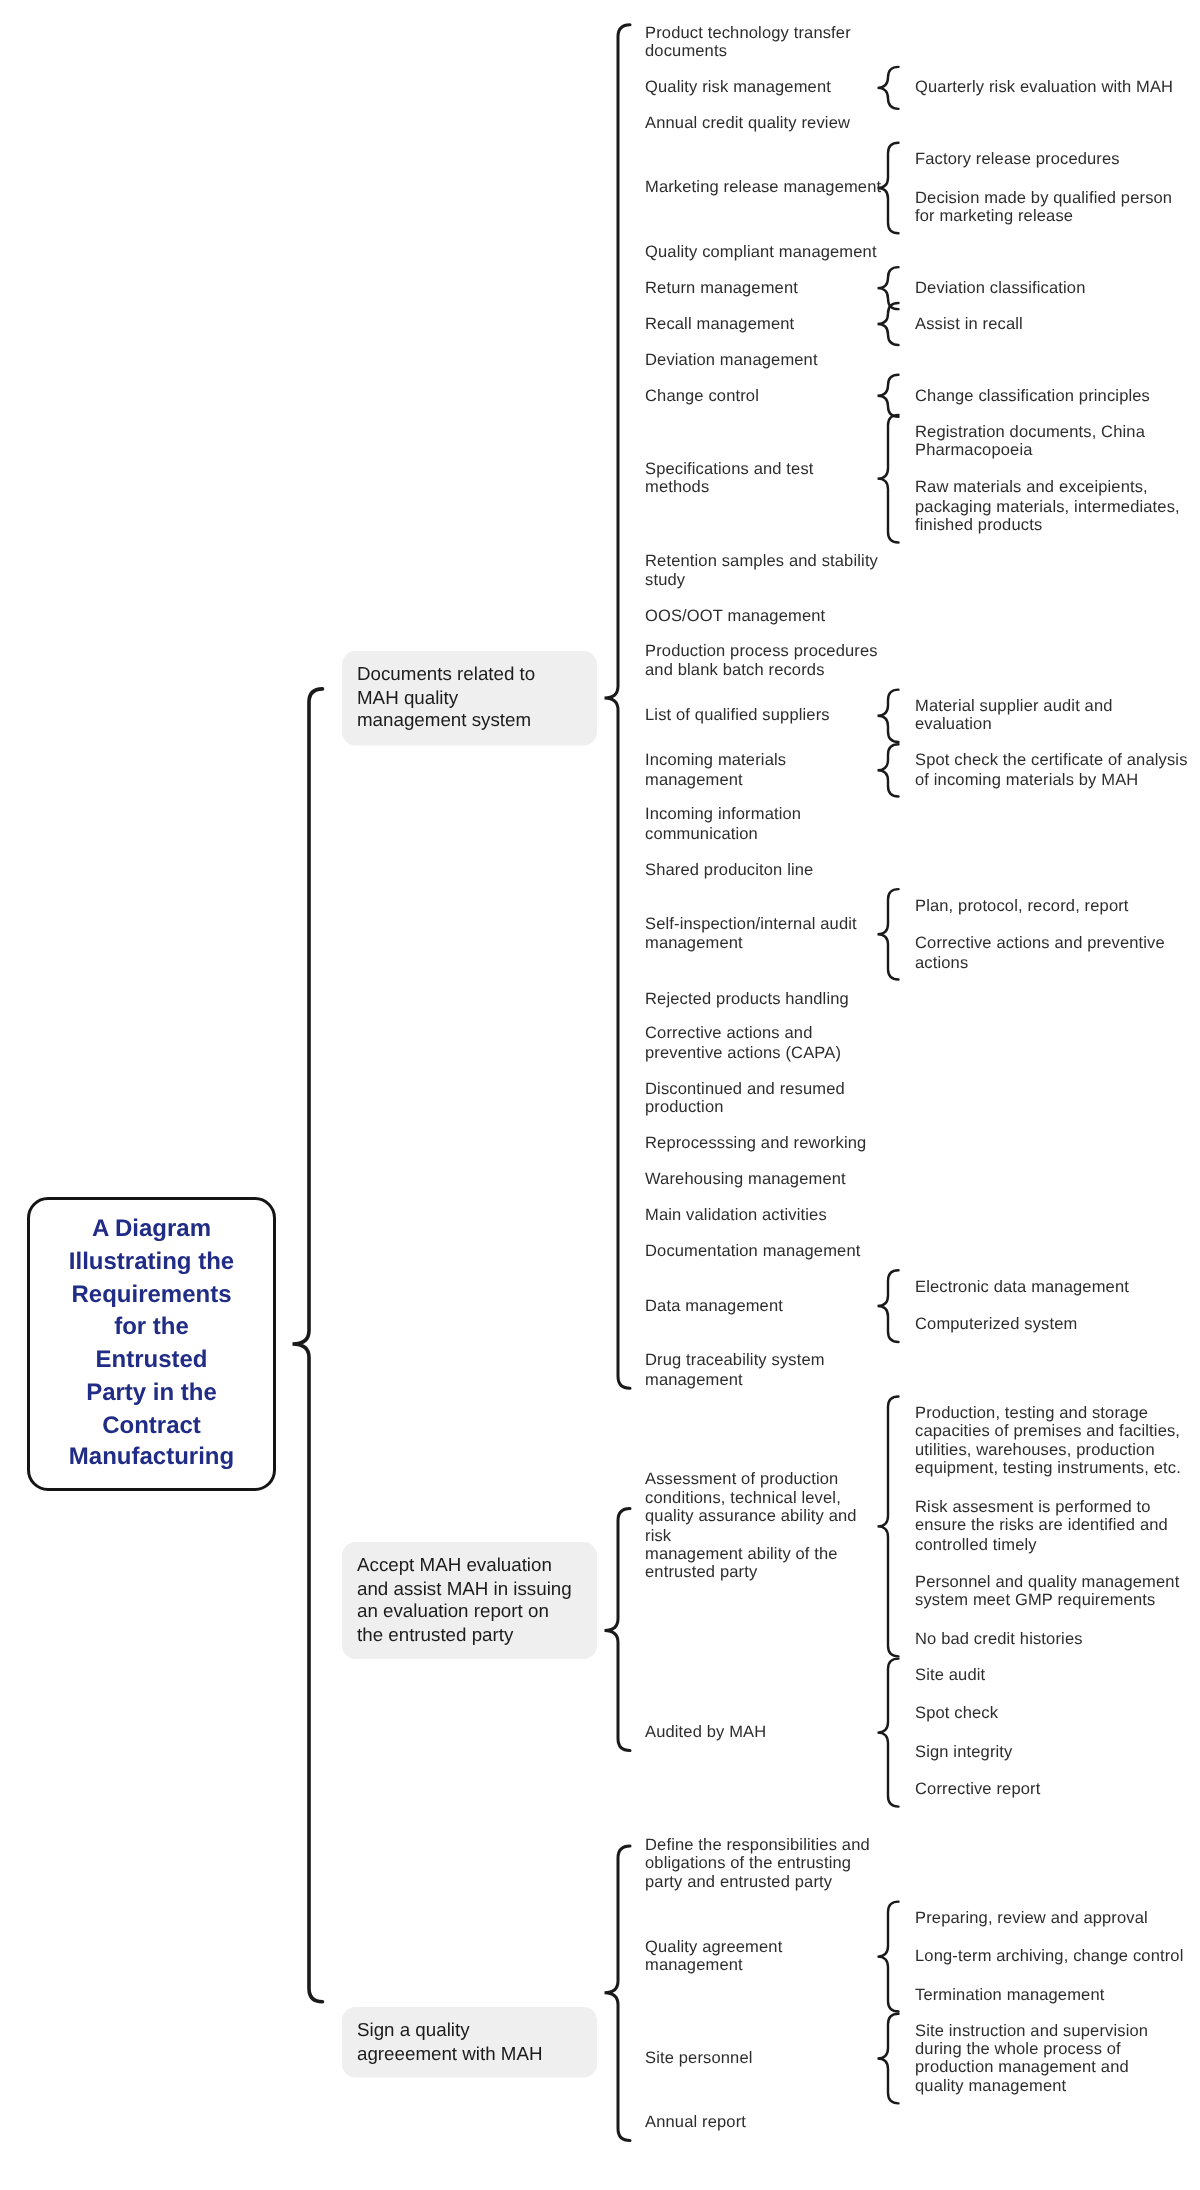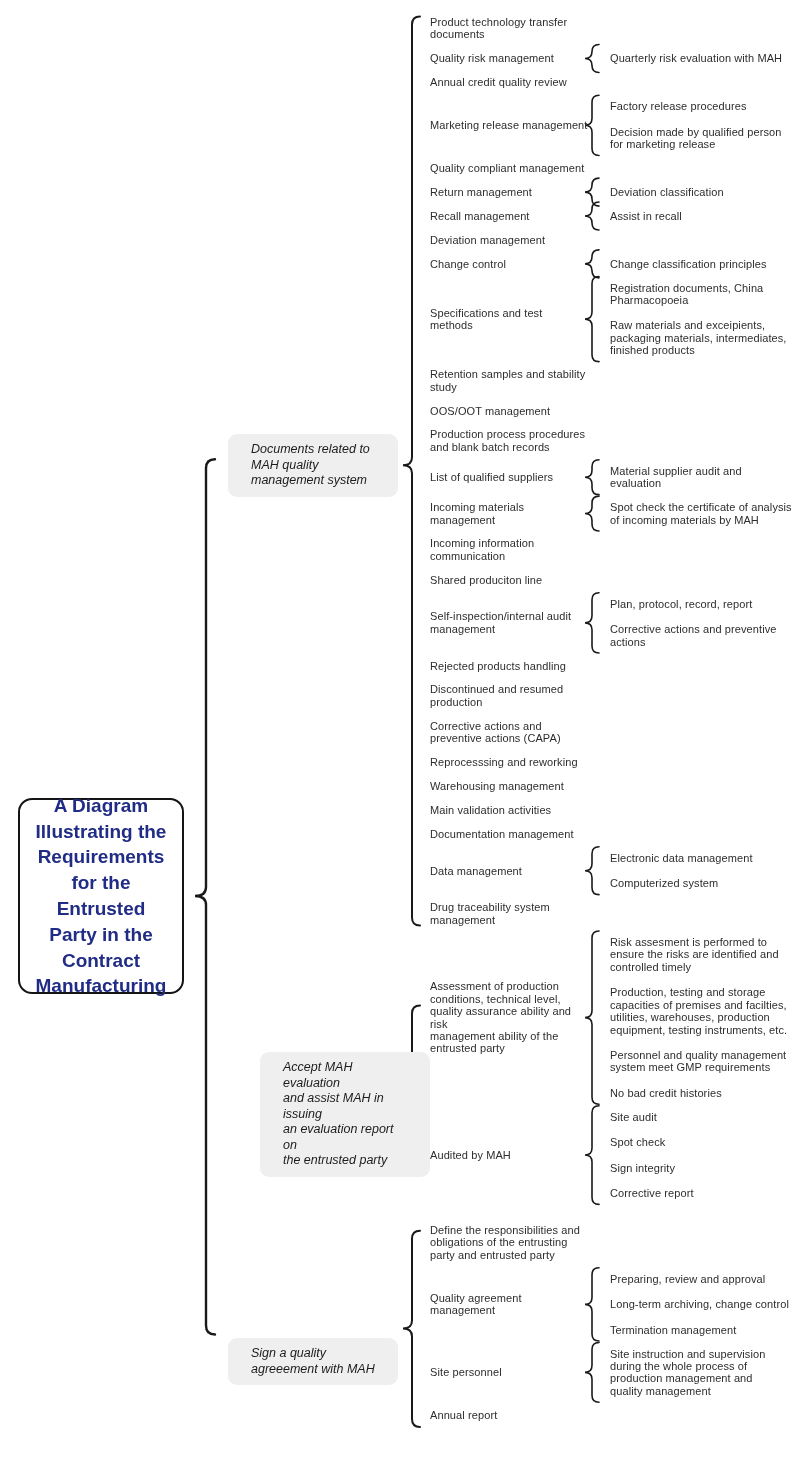--- a/index.html
+++ b/index.html
@@ -8,26 +8,26 @@
   html,body{margin:0;padding:0;background:var(--bg);}
   #diagram{
     position:relative;width:800px;height:1460px;overflow:hidden;
     font-family:"Liberation Sans","DejaVu Sans",sans-serif;color:var(--item-text);
   }
   #braces{position:absolute;left:0;top:0;pointer-events:none;}
   #root-box{
     position:absolute;left:18px;top:798px;width:166px;height:196px;box-sizing:border-box;
     border:2px solid #141414;border-radius:14px;background:#fff;
     display:flex;align-items:center;justify-content:center;text-align:center;
-    font-size:19px;font-weight:700;line-height:1.36;color:var(--root-color);white-space:pre-line;
+    font-size:16px;font-weight:700;line-height:1.36;color:var(--root-color);white-space:pre-line;
   }
   .branch-box{
     position:absolute;left:228px;width:170px;box-sizing:border-box;
-    background:var(--box-bg);border-radius:9px;padding:8px 23px;
-    font-size:12.5px;line-height:1.24;color:#1c1c1c;white-space:pre-line;font-style:italic;
+    background:var(--box-bg);border-radius:9px;padding:8px 10px;
+    font-size:12.5px;line-height:1.24;color:#1c1c1c;white-space:pre-line;
   }
   .items{position:absolute;left:430px;width:368px;display:flex;flex-direction:column;row-gap:11.5px;}
   .row{display:flex;justify-content:space-between;align-items:center;}
   .item-label{width:158px;font-size:11px;line-height:1.13;white-space:pre-line;letter-spacing:.1px;}
   .children{width:188px;display:flex;flex-direction:column;row-gap:13px;}
   .child-label{font-size:11px;line-height:1.13;white-space:pre-line;letter-spacing:.1px;}
 </style>
 </head>
 <body>
 
@@ -159,28 +159,28 @@
           <div class="children">
             <div class="child-label">Plan, protocol, record, report</div>
             <div class="child-label">Corrective actions and preventive
 actions</div>
           </div>
         </div>
         <div class="row">
           <div class="item-label">Rejected products handling</div>
         </div>
         <div class="row">
+          <div class="item-label">Corrective actions and
+preventive actions (CAPA)</div>
+        </div>
+        <div class="row">
           <div class="item-label">Discontinued and resumed
 production</div>
         </div>
         <div class="row">
-          <div class="item-label">Corrective actions and
-preventive actions (CAPA)</div>
-        </div>
-        <div class="row">
           <div class="item-label">Reprocesssing and reworking</div>
         </div>
         <div class="row">
           <div class="item-label">Warehousing management</div>
         </div>
         <div class="row">
           <div class="item-label">Main validation activities</div>
         </div>
         <div class="row">
           <div class="item-label">Documentation management</div>
@@ -190,39 +190,39 @@
           <div class="children">
             <div class="child-label">Electronic data management</div>
             <div class="child-label">Computerized system</div>
           </div>
         </div>
         <div class="row">
           <div class="item-label">Drug traceability system
 management</div>
         </div>
       </div>
-      <div class="branch-box" style="top: 1052px; margin-left: 32px;">Accept MAH evaluation
+      <div class="branch-box" style="top: 1028px;">Accept MAH evaluation
 and assist MAH in issuing
 an evaluation report on
 the entrusted party</div>
       <div class="items" style="top: 936px;">
         <div class="row">
           <div class="item-label">Assessment of production
 conditions, technical level,
 quality assurance ability and risk
 management ability of the
 entrusted party</div>
           <div class="children">
-            <div class="child-label">Risk assesment is performed to
-ensure the risks are identified and
-controlled timely</div>
             <div class="child-label">Production, testing and storage
 capacities of premises and facilties,
 utilities, warehouses, production
 equipment, testing instruments, etc.</div>
+            <div class="child-label">Risk assesment is performed to
+ensure the risks are identified and
+controlled timely</div>
             <div class="child-label">Personnel and quality management
 system meet GMP requirements</div>
             <div class="child-label">No bad credit histories</div>
           </div>
         </div>
         <div class="row">
           <div class="item-label">Audited by MAH</div>
           <div class="children">
             <div class="child-label">Site audit</div>
             <div class="child-label">Spot check</div>

